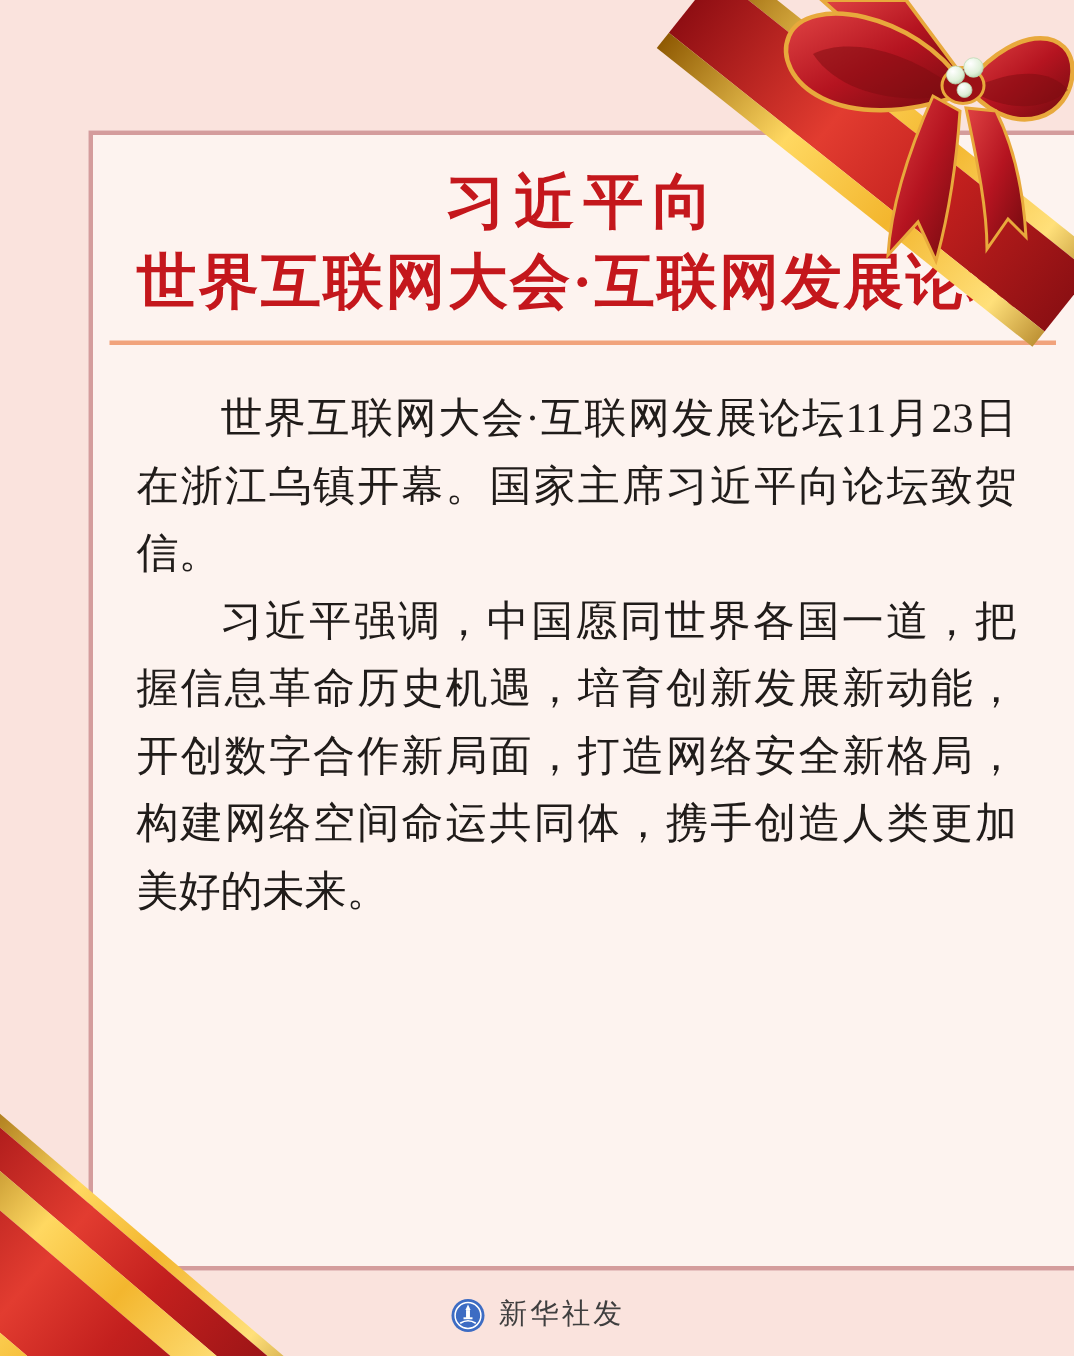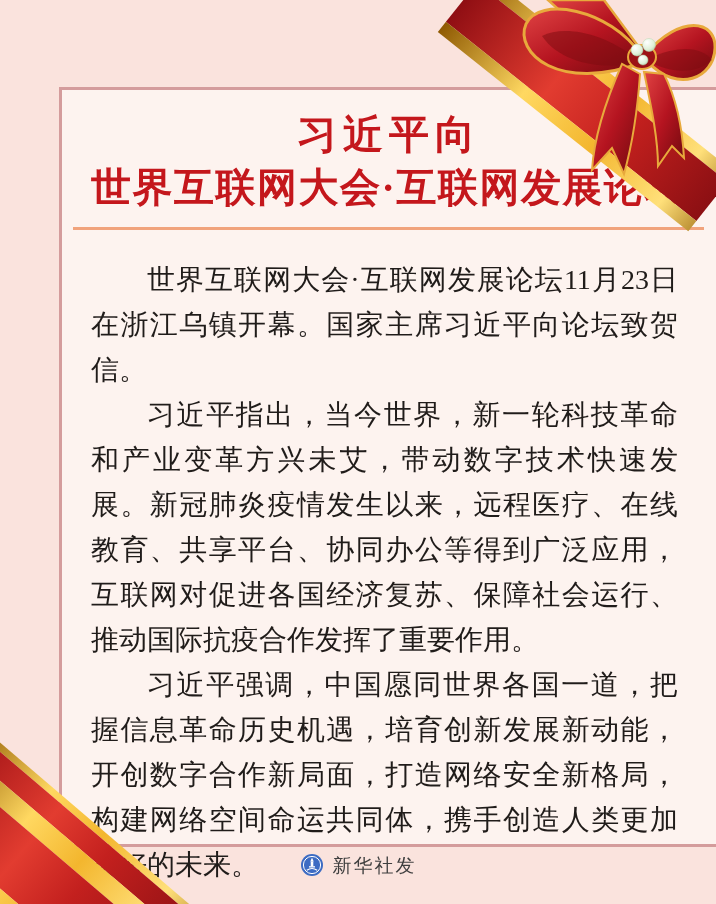--- a/index.html
+++ b/index.html
@@ -47,21 +47,21 @@
     font-size:28px;
     line-height:45px;
     color:#201c1a;
     text-align:justify;
   }
   .body-text p{margin:0;text-indent:2em;}
 
   
   .footer{
     position:absolute;left:0;right:0;top:853px;height:36px;
-    display:flex;align-items:flex-start;justify-content:center;gap:9px;
+    display:flex;align-items:flex-end;justify-content:center;gap:9px;
     color:#3f3f3f;
     font-size:19px;
     letter-spacing:2px;
     font-family:Liberation Mono, monospace;
     z-index:2;
   }
   .footer svg{display:block;}
 
   
   .ribbons{
@@ -75,21 +75,20 @@
 <div class="page">
 
   <div class="card">
     <h1 class="title" style="margin-top:18px;margin-bottom:0;">
       <div class="t-short">习近平向</div>
       <div>世界互联网大会·互联网发展论坛</div>
     </h1>
     <div class="divider"></div>
     <div class="body-text">
       <p>世界互联网大会·互联网发展论坛11月23日在浙江乌镇开幕。国家主席习近平向论坛致贺信。</p>
-      <p>习近平指出，当今世界，新一轮科技革命和产业变革方兴未艾，带动数字技术快速发展。新冠肺炎疫情发生以来，远程医疗、在线教育、共享平台、协同办公等得到广泛应用，互联网对促进各国经济复苏、保障社会运行、推动国际抗疫合作发挥了重要作用。</p>
       <p>习近平强调，中国愿同世界各国一道，把握信息革命历史机遇，培育创新发展新动能，开创数字合作新局面，打造网络安全新格局，构建网络空间命运共同体，携手创造人类更加美好的未来。</p>
     </div>
   </div>
 
   <div class="footer">
     <svg width="24" height="24" viewBox="0 0 24 24" aria-hidden="true">
       <circle cx="12" cy="12" r="11" fill="#3d6cc3"></circle>
       <circle cx="12" cy="12" r="8.6" fill="none" stroke="#ffffff" stroke-width="1"></circle>
       <polygon points="12,4.6 13.7,8.4 10.3,8.4" fill="#ffffff"></polygon>
       <rect x="10.7" y="8.4" width="2.6" height="5.2" fill="#ffffff"></rect>

